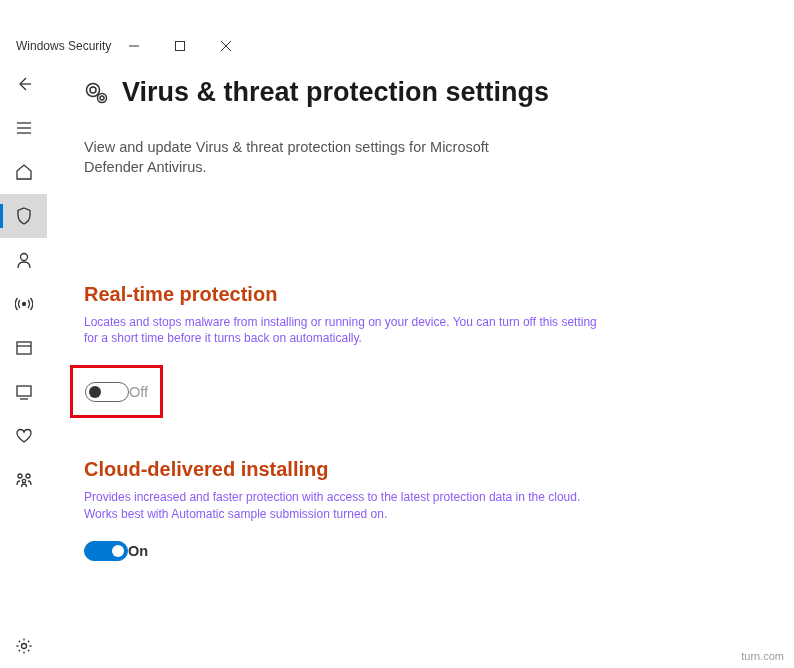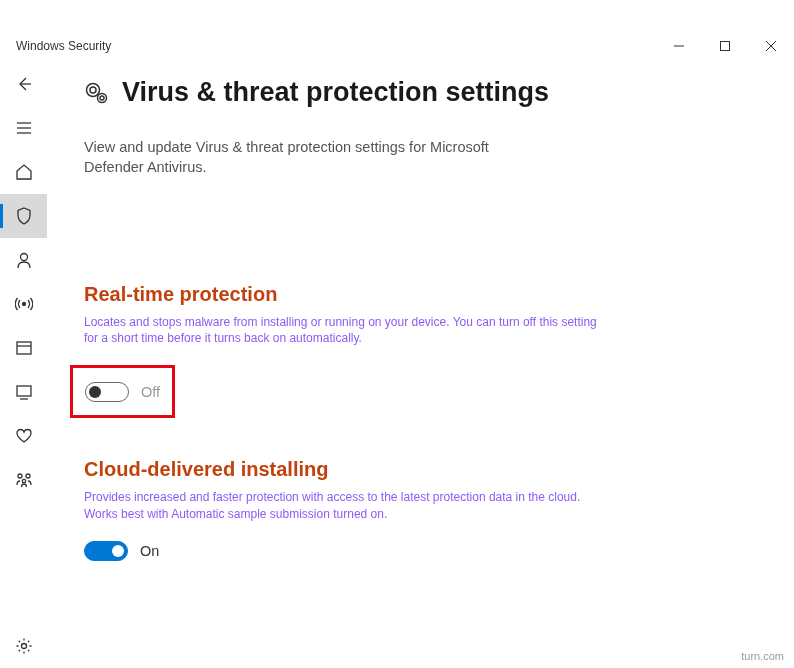--- a/index.html
+++ b/index.html
@@ -1,18 +1,18 @@
 <!DOCTYPE html>
 <html><head>
   <meta charset="utf-8">
   <style>
     * { margin: 0; padding: 0; box-sizing: border-box; }
     body { font-family: "Segoe UI", Arial, sans-serif; background: #fff; color: #1a1a1a; width: 794px; height: 668px; overflow: hidden; user-select: none; }
     
-    .titlebar { height: 32px; display: flex; align-items: center; justify-content: space-between; padding-left: 16px; margin-top: 30px; }
+    .titlebar { height: 32px; display: flex; align-items: center; padding-left: 16px; margin-top: 30px; }
     .titlebar-title { font-size: 12px; color: #333; }
     .titlebar-controls { display: flex; height: 32px; }
     .titlebar-btn { width: 46px; height: 32px; display: flex; align-items: center; justify-content: center; cursor: pointer; }
     .titlebar-btn svg { width: 10px; height: 10px; }
     
     .content-area { display: flex; height: calc(100% - 62px); }
     
     .sidebar { width: 47px; background: #fff; display: flex; flex-direction: column; position: relative; }
     .sidebar-fill { flex: 1; }
     .sidebar-item { width: 47px; height: 44px; display: flex; align-items: center; justify-content: center; cursor: pointer; position: relative; }
@@ -26,28 +26,28 @@
     .page-header svg { width: 24px; height: 24px; stroke: #333; fill: none; stroke-width: 1.5; }
     .page-title { font-size: 27px; font-weight: 600; color: #1a1a1a; letter-spacing: 0; }
     .page-desc { font-size: 14.5px; color: #555; line-height: 1.4; max-width: 460px; margin-bottom: 105px; }
     
     .section { margin-bottom: 40px; max-width: 520px; }
     .section-title { font-size: 20px; font-weight: 600; color: #c2410c; margin-bottom: 8px; }
     .section-desc { font-size: 12px; color: #8b5cf6; line-height: 1.4; margin-bottom: 18px; }
     
     .highlight-box { border: 3px solid #e30613; padding: 14px 12px 13px 12px; display: inline-flex; align-items: center; gap: 14px; margin-left: -14px; }
     
-    .toggle-row { display: flex; align-items: center; gap: 12px; }
+    .toggle-row { display: flex; align-items: center; }
     .toggle { width: 44px; height: 20px; border-radius: 10px; position: relative; cursor: pointer; }
     .toggle.off { background: #fff; border: 1px solid #666; }
     .toggle.off .knob { position: absolute; left: 3px; top: 3px; width: 12px; height: 12px; background: #333; border-radius: 50%; }
     .toggle.on { background: #0078d4; border: 1px solid #0078d4; }
     .toggle.on .knob { position: absolute; right: 3px; top: 3px; width: 12px; height: 12px; background: #fff; border-radius: 50%; }
     .toggle-label { font-size: 14.5px; color: #999; }
-    .toggle-label.active { color: #333; }
+    .toggle-label.active { color: #333; font-weight: bold; }
     
     .watermark { position: absolute; bottom: 6px; right: 10px; font-size: 11px; color: #9a9a9a; }
   </style>
 </head>
 <body>
 
 <div class="titlebar">
   <div class="titlebar-title">Windows Security</div>
   <div class="titlebar-controls">
     <div class="titlebar-btn">

